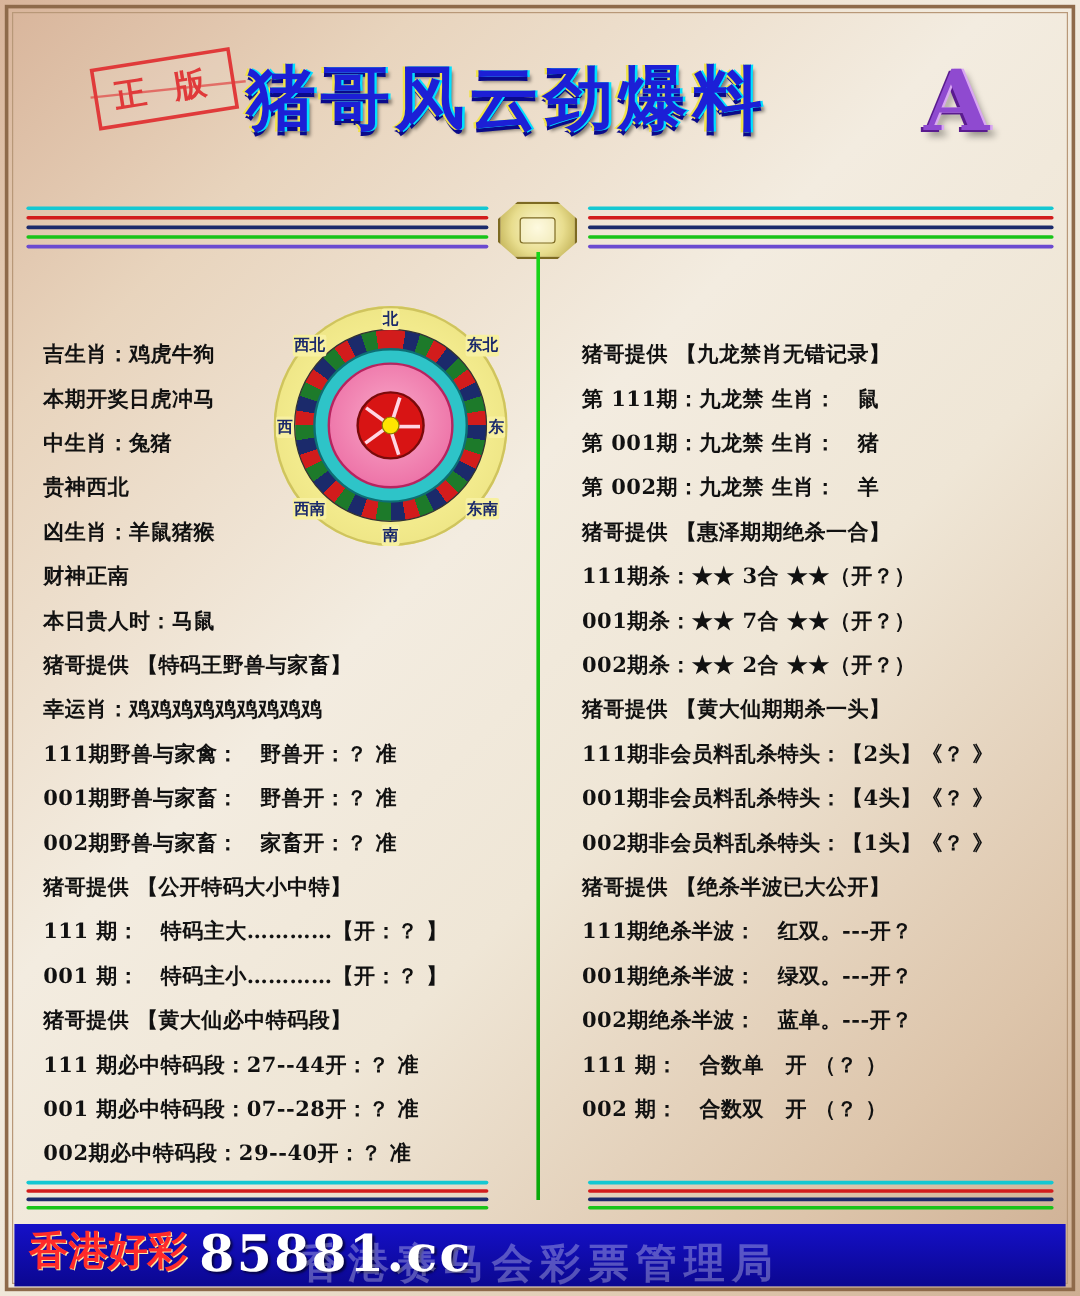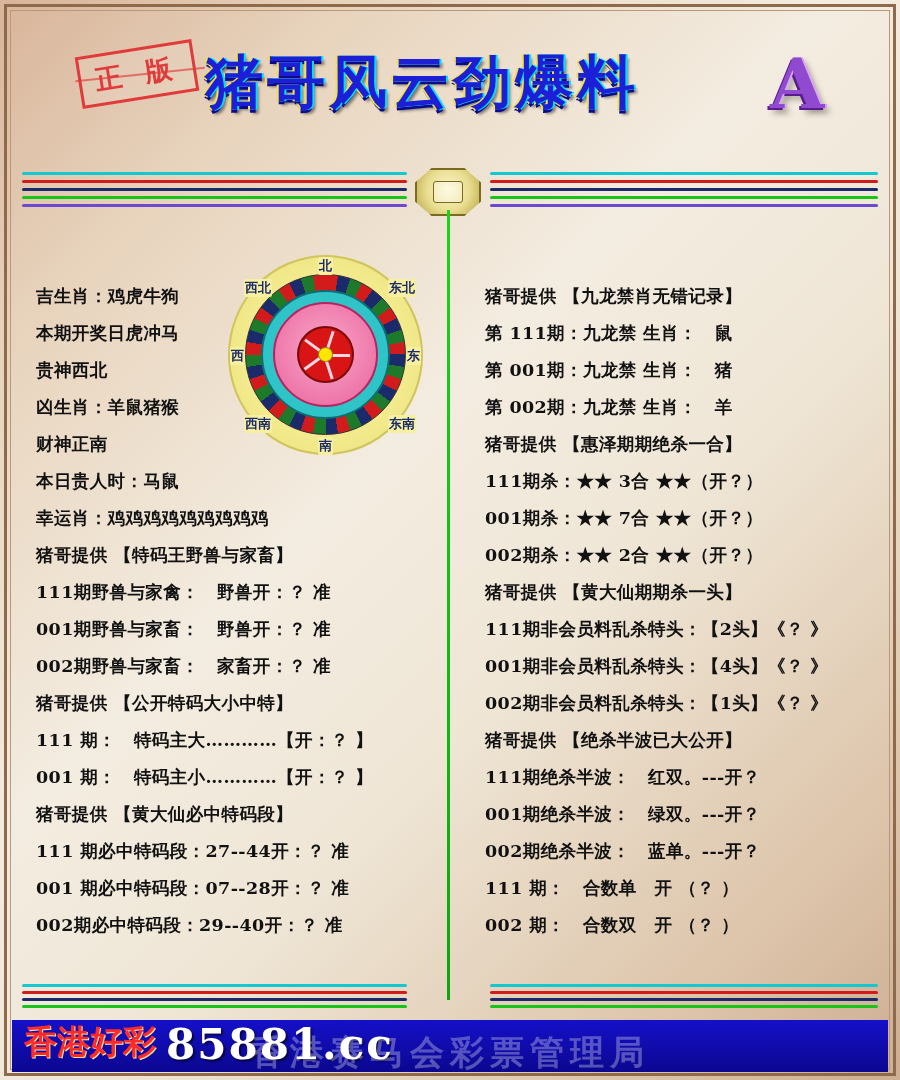--- a/index.html
+++ b/index.html
@@ -319,26 +319,27 @@
     <div class="dir w">西</div>
     <div class="dir nw dir2">西北</div>
     <div class="dir ne dir2">东北</div>
     <div class="dir sw dir2">西南</div>
     <div class="dir se dir2">东南</div>
   </div>
 
   <div class="col col-left">
     <div class="line">吉生肖：鸡虎牛狗</div>
     <div class="line">本期开奖日虎冲马</div>
+    <div class="line">中生肖：兔猪</div>
     <div class="line">贵神西北</div>
     <div class="line">凶生肖：羊鼠猪猴</div>
     <div class="line">财神正南</div>
     <div class="line">本日贵人时：马鼠</div>
+    <div class="line">猪哥提供 【特码王野兽与家畜】</div>
     <div class="line">幸运肖：鸡鸡鸡鸡鸡鸡鸡鸡鸡</div>
-    <div class="line">猪哥提供 【特码王野兽与家畜】</div>
     <div class="line">111期野兽与家禽：　野兽开：？ 准</div>
     <div class="line">001期野兽与家畜：　野兽开：？ 准</div>
     <div class="line">002期野兽与家畜：　家畜开：？ 准</div>
     <div class="line">猪哥提供 【公开特码大小中特】</div>
     <div class="line">111 期：　特码主大…………【开：？ 】</div>
     <div class="line">001 期：　特码主小…………【开：？ 】</div>
     <div class="line">猪哥提供 【黄大仙必中特码段】</div>
     <div class="line">111 期必中特码段：27--44开：？ 准</div>
     <div class="line">001 期必中特码段：07--28开：？ 准</div>
     <div class="line">002期必中特码段：29--40开：？ 准</div>

